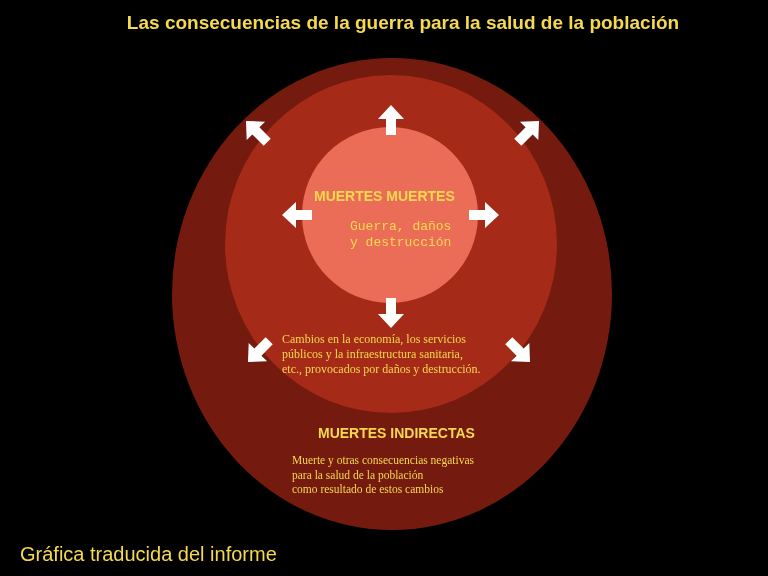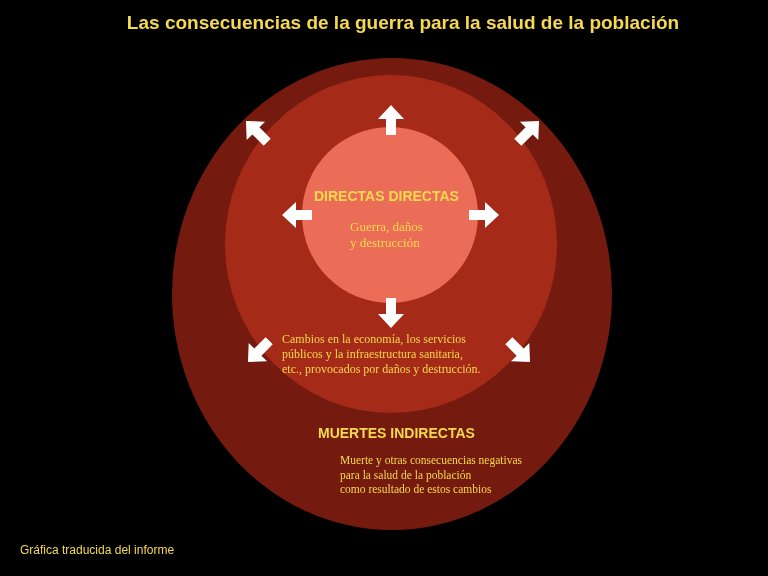--- a/index.html
+++ b/index.html
@@ -1,20 +1,20 @@
 <!DOCTYPE html>
 <html><head>
   <meta charset="utf-8">
   <style>
     html, body { margin:0; padding:0; }
     body { width:768px; height:576px; background:#000; position:relative; overflow:hidden; }
     .title { position:absolute; left:0; top:12px; width:806px; text-align:center;
       font-family:"Liberation Sans", sans-serif; font-weight:bold; font-size:19px; color:#f5d94f; }
     .footer { position:absolute; left:20px; top:543px; font-family:"Liberation Sans", sans-serif;
-      font-size:12px; color:#f5d94f; }
+      font-size:20px; color:#f5d94f; }
     svg.diagram { position:absolute; left:0; top:0; }
     .lbl { position:absolute; font-family:"Liberation Sans", sans-serif; font-weight:bold; color:#f5d94f; white-space:nowrap; }
     .txt { position:absolute; font-family:"Liberation Serif", serif; color:#f5d94f; white-space:pre-line; }
   </style>
 </head>
 <body>
 
 <div class="title">Las consecuencias de la guerra para la salud de la población</div>
 
 <svg class="diagram" width="768" height="576">
@@ -30,26 +30,26 @@
   <use href="#arr" transform="translate(391,122)"></use>
   <use href="#arr" transform="translate(391,311) rotate(180)"></use>
   <use href="#arr" transform="translate(299,215) rotate(-90)"></use>
   <use href="#arr" transform="translate(482,215) rotate(90)"></use>
   <use href="#arr" transform="translate(258,133) rotate(-45)"></use>
   <use href="#arr" transform="translate(527,133) rotate(45)"></use>
   <use href="#arr" transform="translate(260,350) rotate(-135)"></use>
   <use href="#arr" transform="translate(518,350) rotate(135)"></use>
 </svg>
 
-<div class="lbl" style="left:314px; top:188px; font-size:14px;">DIRECTAS DIRECTAS</div>
-<div class="txt" style="left:350px; top:219px; font-size:13px; line-height:16px;">Guerra, daños
+<div class="lbl" style="left:314px; top:188px; font-size:14px;">MUERTES MUERTES</div>
+<div class="txt" style="left:350px; top:219px; font-size:13px; line-height:16px;font-family:Liberation Mono, monospace;">Guerra, daños
 y destrucción</div>
 
 <div class="txt" style="left:282px; top:332px; font-size:12px; line-height:15px;">Cambios en la economía, los servicios
 públicos y la infraestructura sanitaria,
 etc., provocados por daños y destrucción.</div>
 
 <div class="lbl" style="left:318px; top:425px; font-size:14px;">MUERTES INDIRECTAS</div>
-<div class="txt" style="left:292px; top:453px; font-size:11.5px; line-height:14.5px;margin-left:48px;">Muerte y otras consecuencias negativas
+<div class="txt" style="left:292px; top:453px; font-size:11.5px; line-height:14.5px;">Muerte y otras consecuencias negativas
 para la salud de la población
 como resultado de estos cambios</div>
 
 <div class="footer">Gráfica traducida del informe</div>
 
 </body></html>

